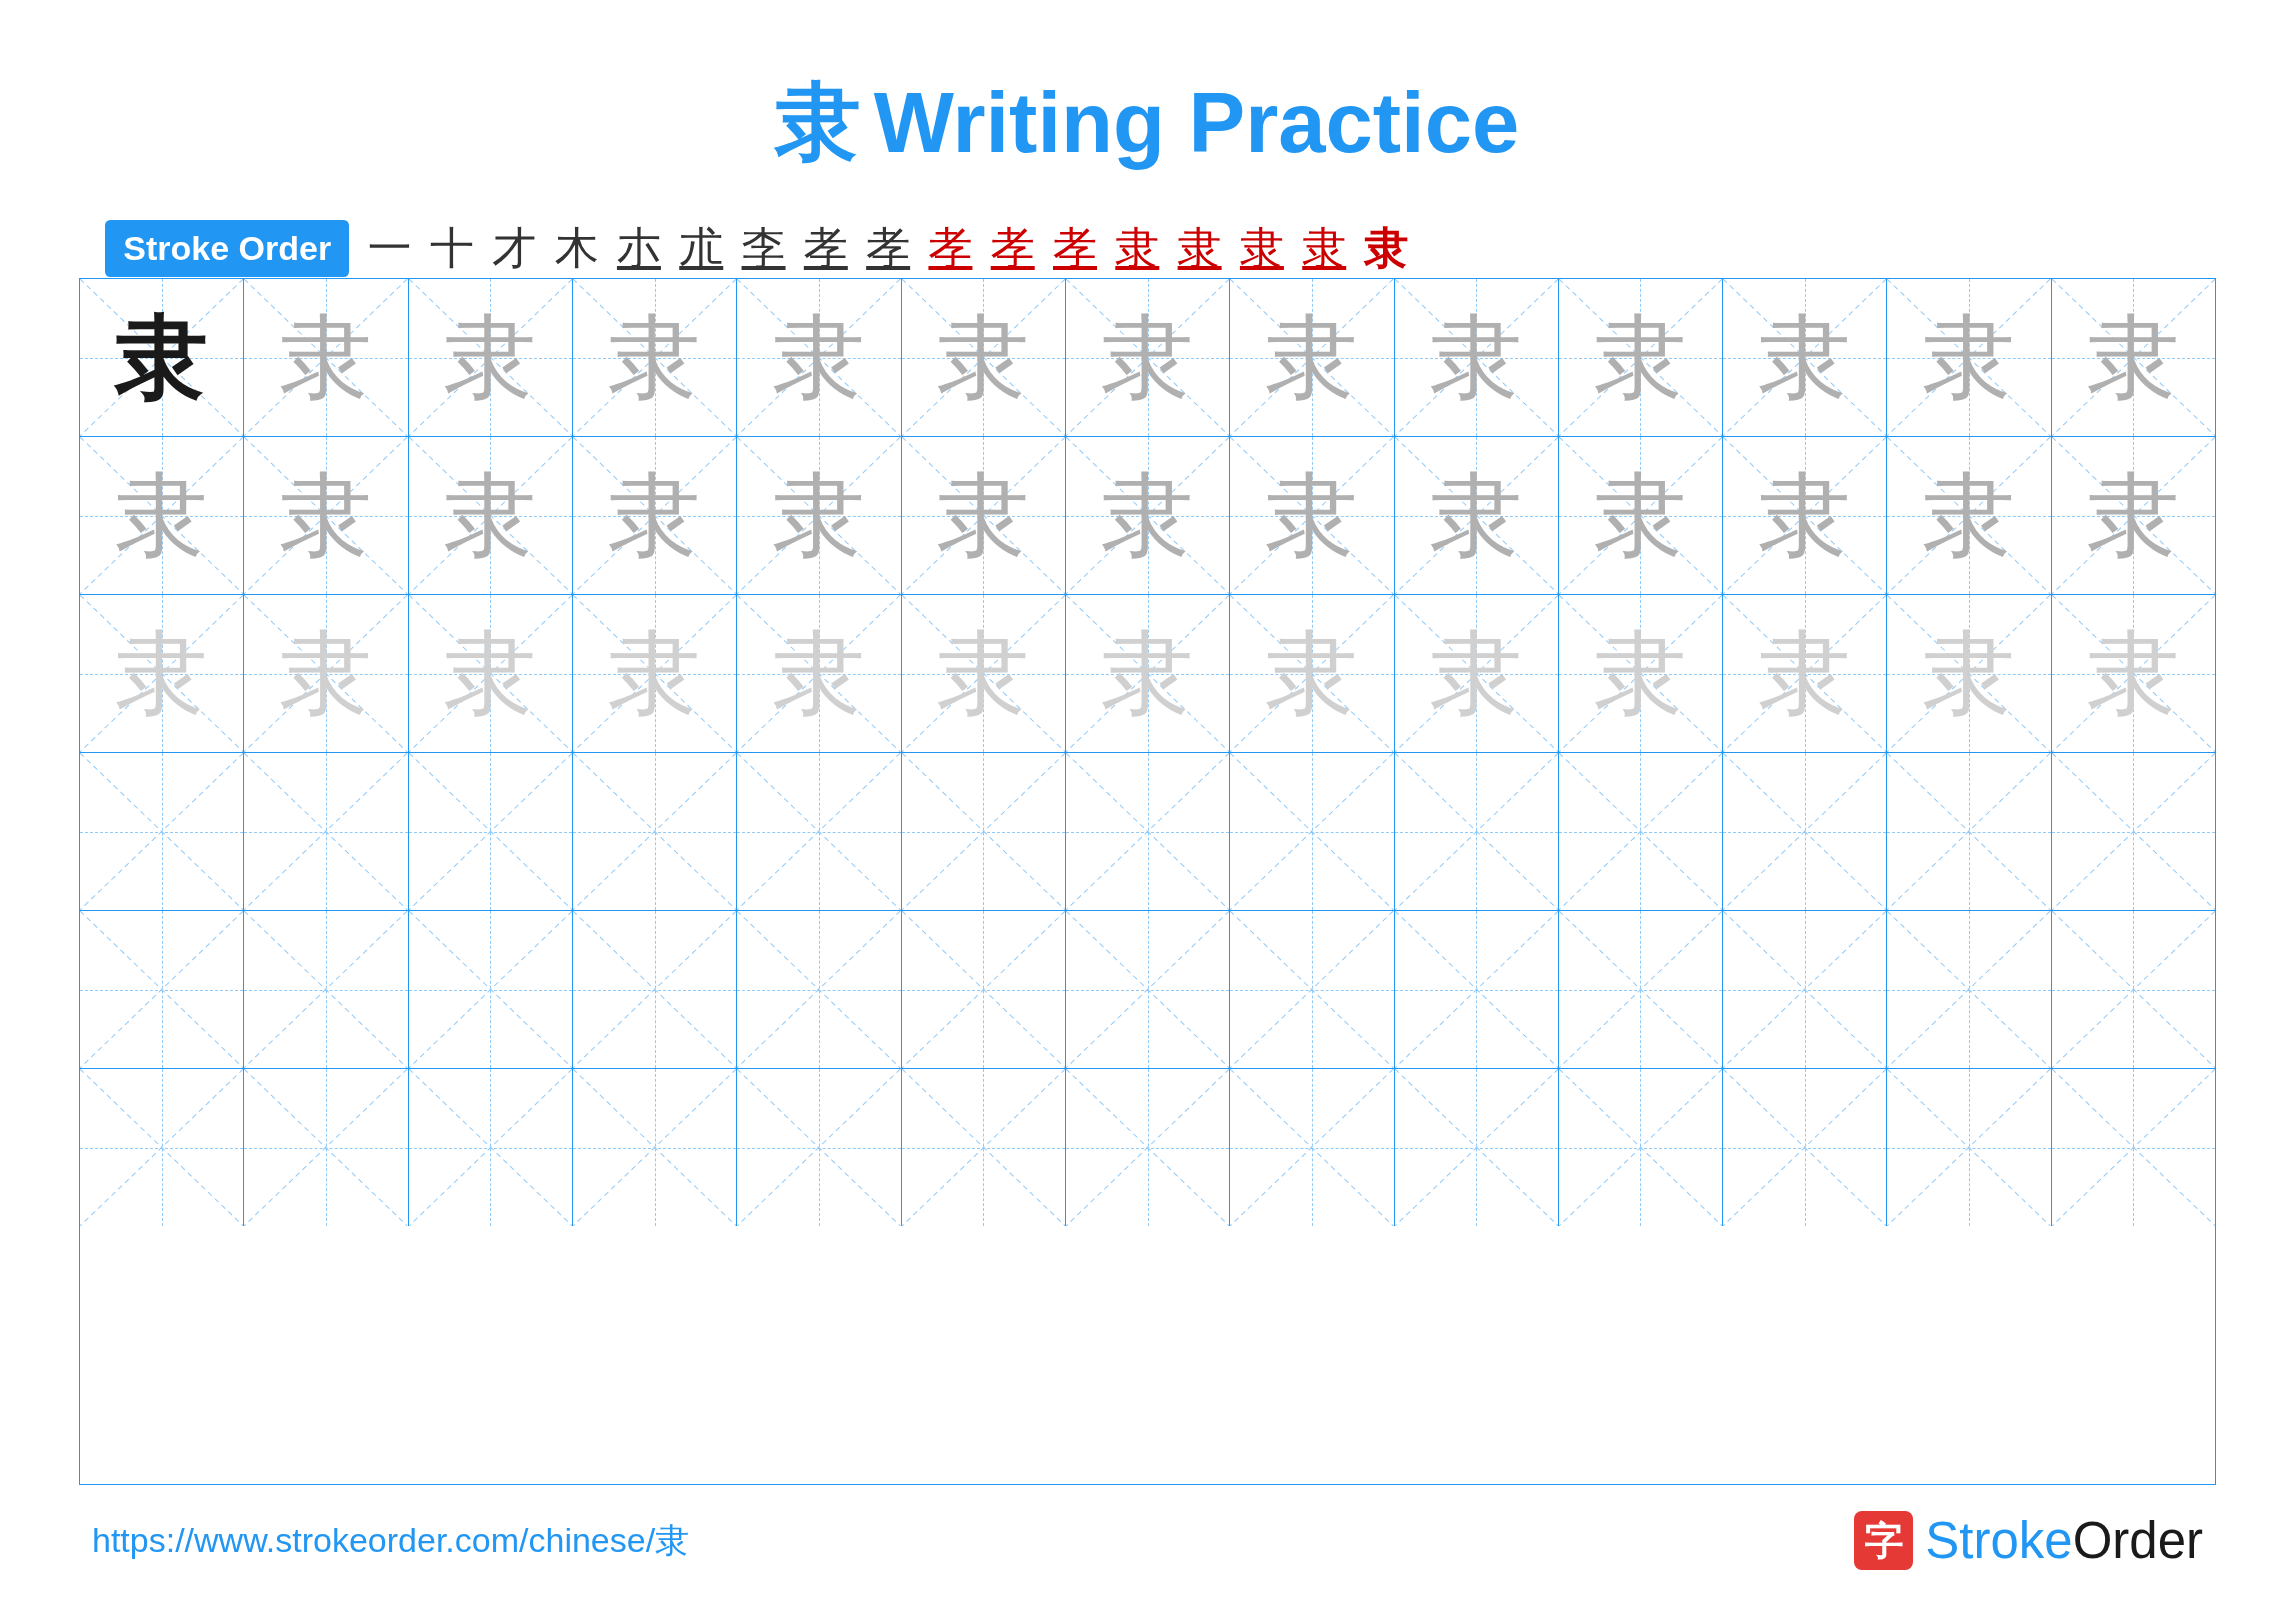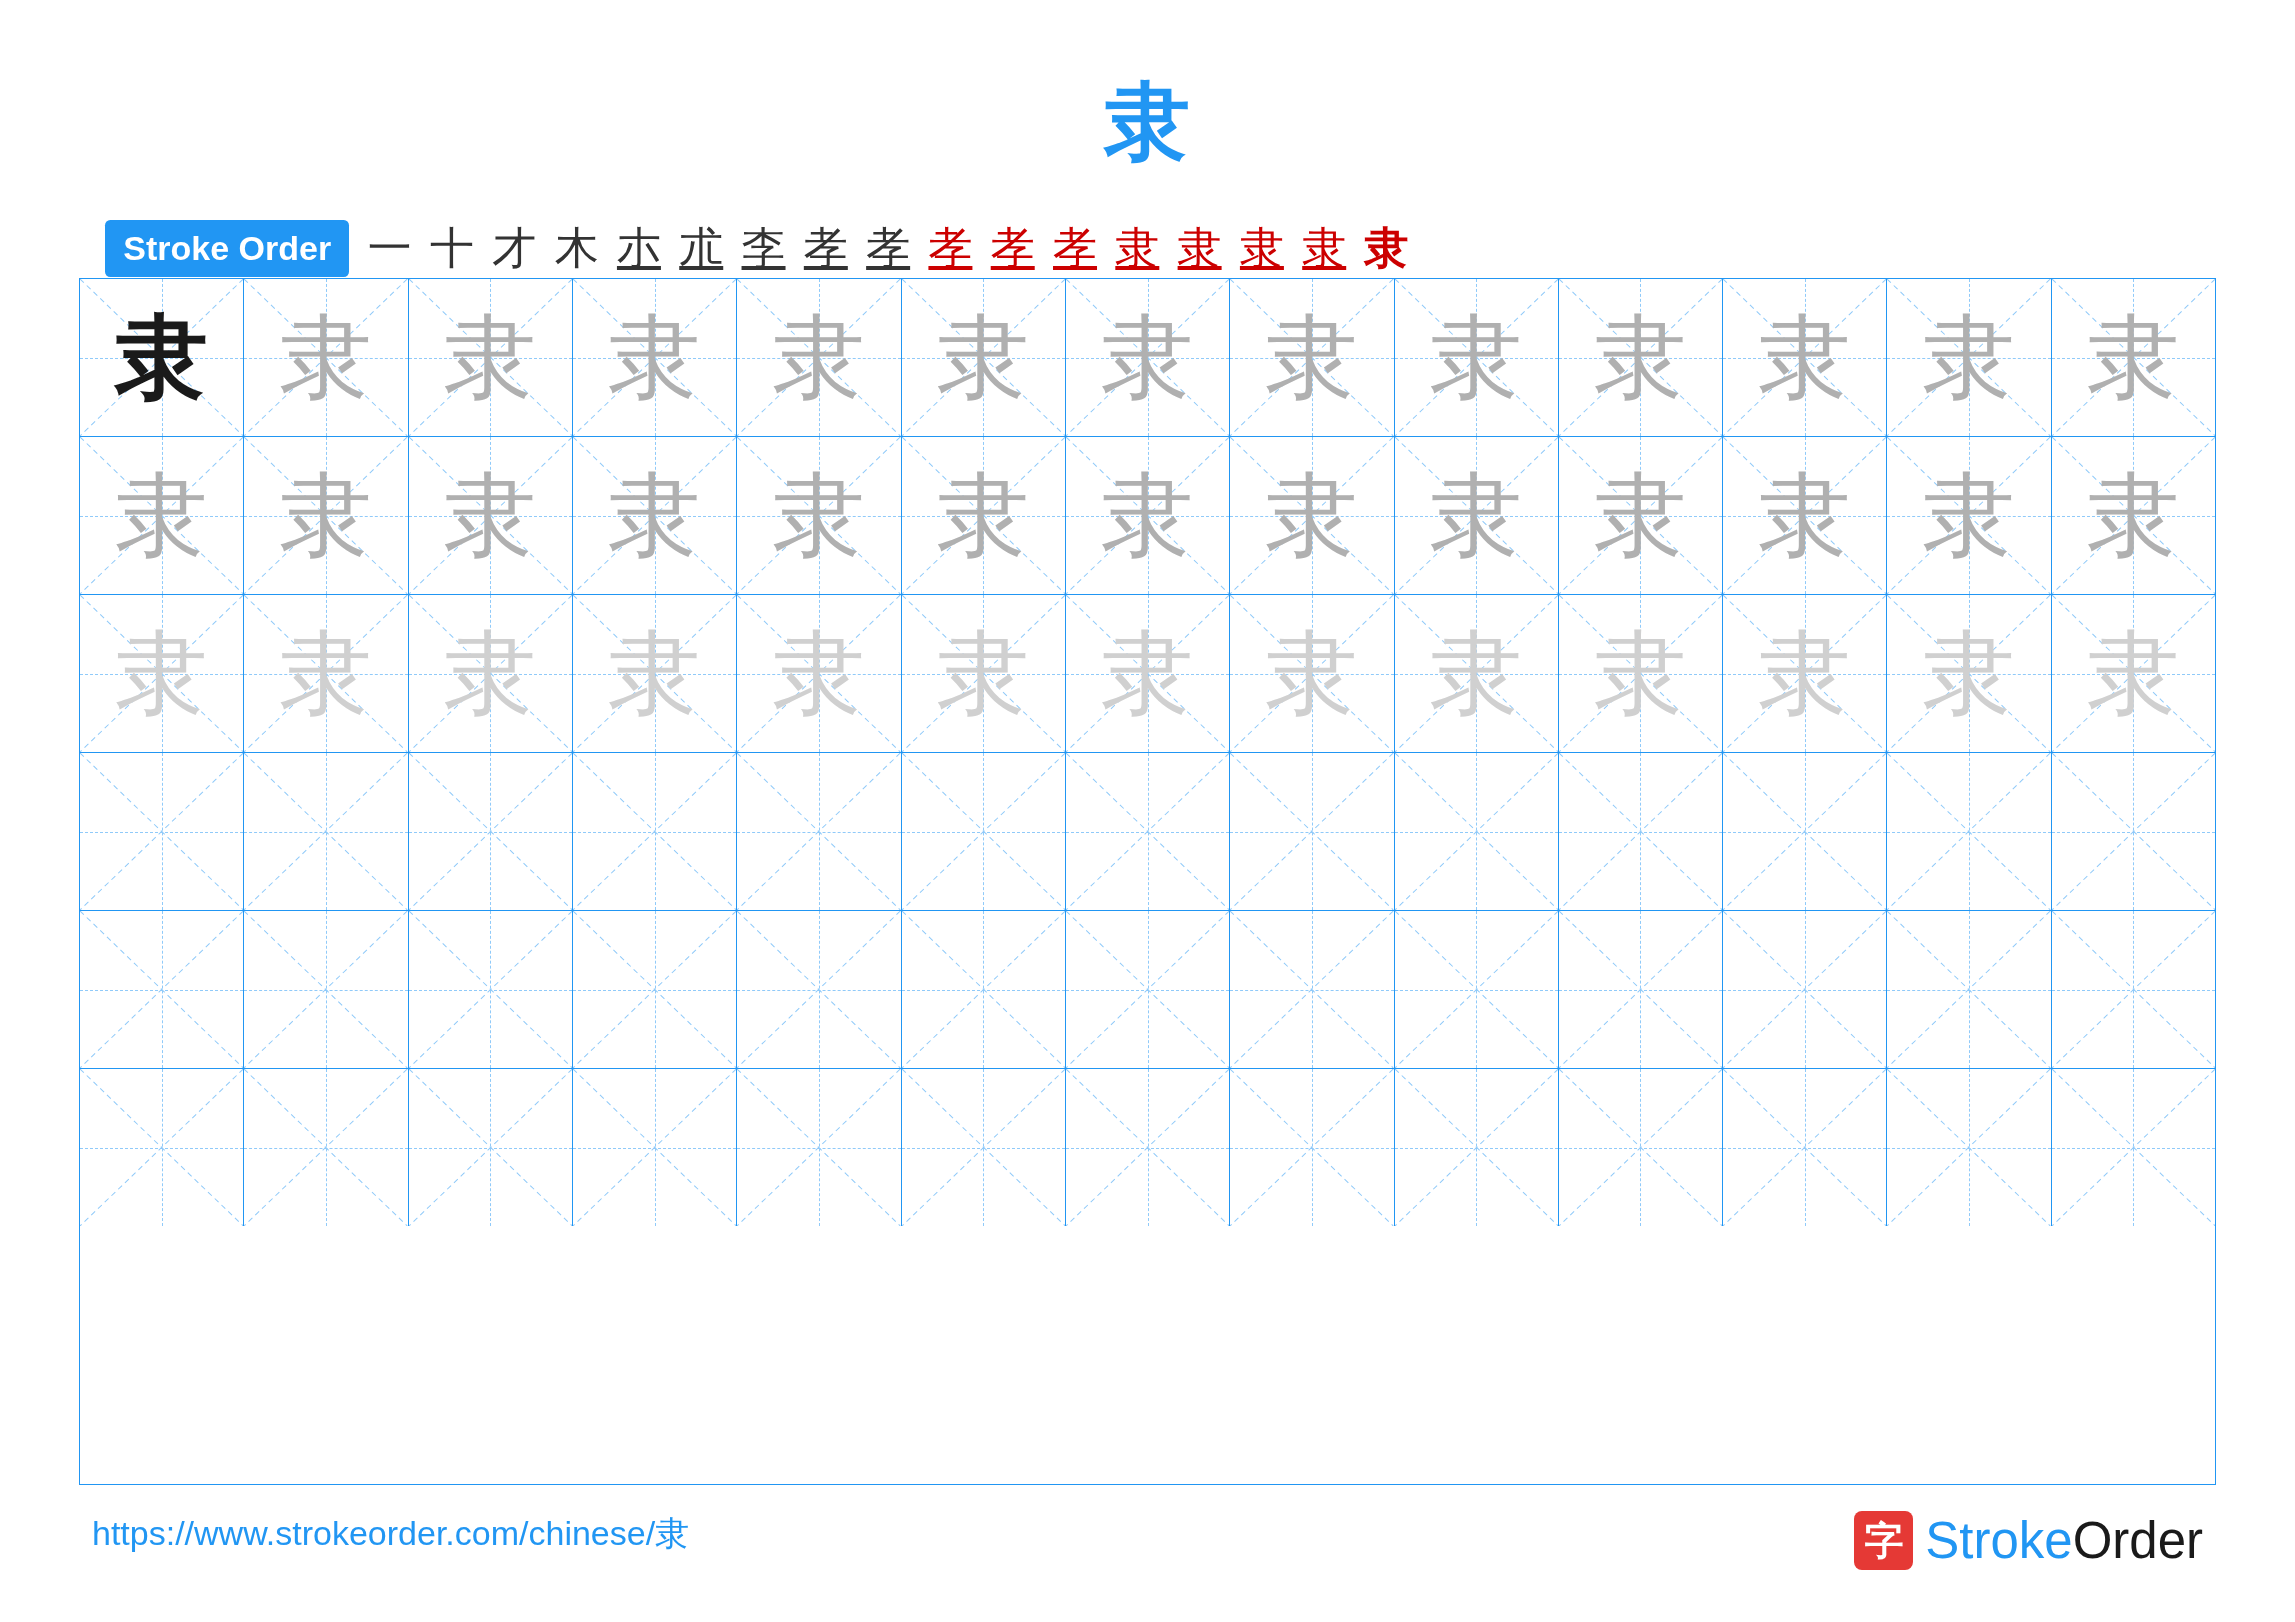--- a/index.html
+++ b/index.html
@@ -149,20 +149,21 @@
     }
     .cell-char.light {
       color: #d0d0d0;
     }
 
     
     .footer {
       width: 100%;
       display: flex;
       justify-content: space-between;
+      align-items: center;
       margin-top: 26px;
       padding: 0 13px;
     }
     .footer-url {
       font-size: 34px;
       color: #2196F3;
     }
     .footer-logo {
       display: flex;
       align-items: center;
@@ -189,20 +190,21 @@
       color: #2196F3;
     }
   </style>
 </head>
 <body>
 
 <div class="page">
 
   <div class="title">
     <span class="title-chinese">隶</span>
+    <span class="title-english">Writing Practice</span>
   </div>
 
   <div class="stroke-order-row">
     <div class="stroke-order-badge">Stroke Order</div>
     <span class="stroke-char">一</span>
     <span class="stroke-char">十</span>
     <span class="stroke-char">才</span>
     <span class="stroke-char">木</span>
     <span class="stroke-char" style="text-decoration:underline;text-decoration-color:#333;">朩</span>
     <span class="stroke-char" style="text-decoration:underline;text-decoration-color:#333;">朮</span>

